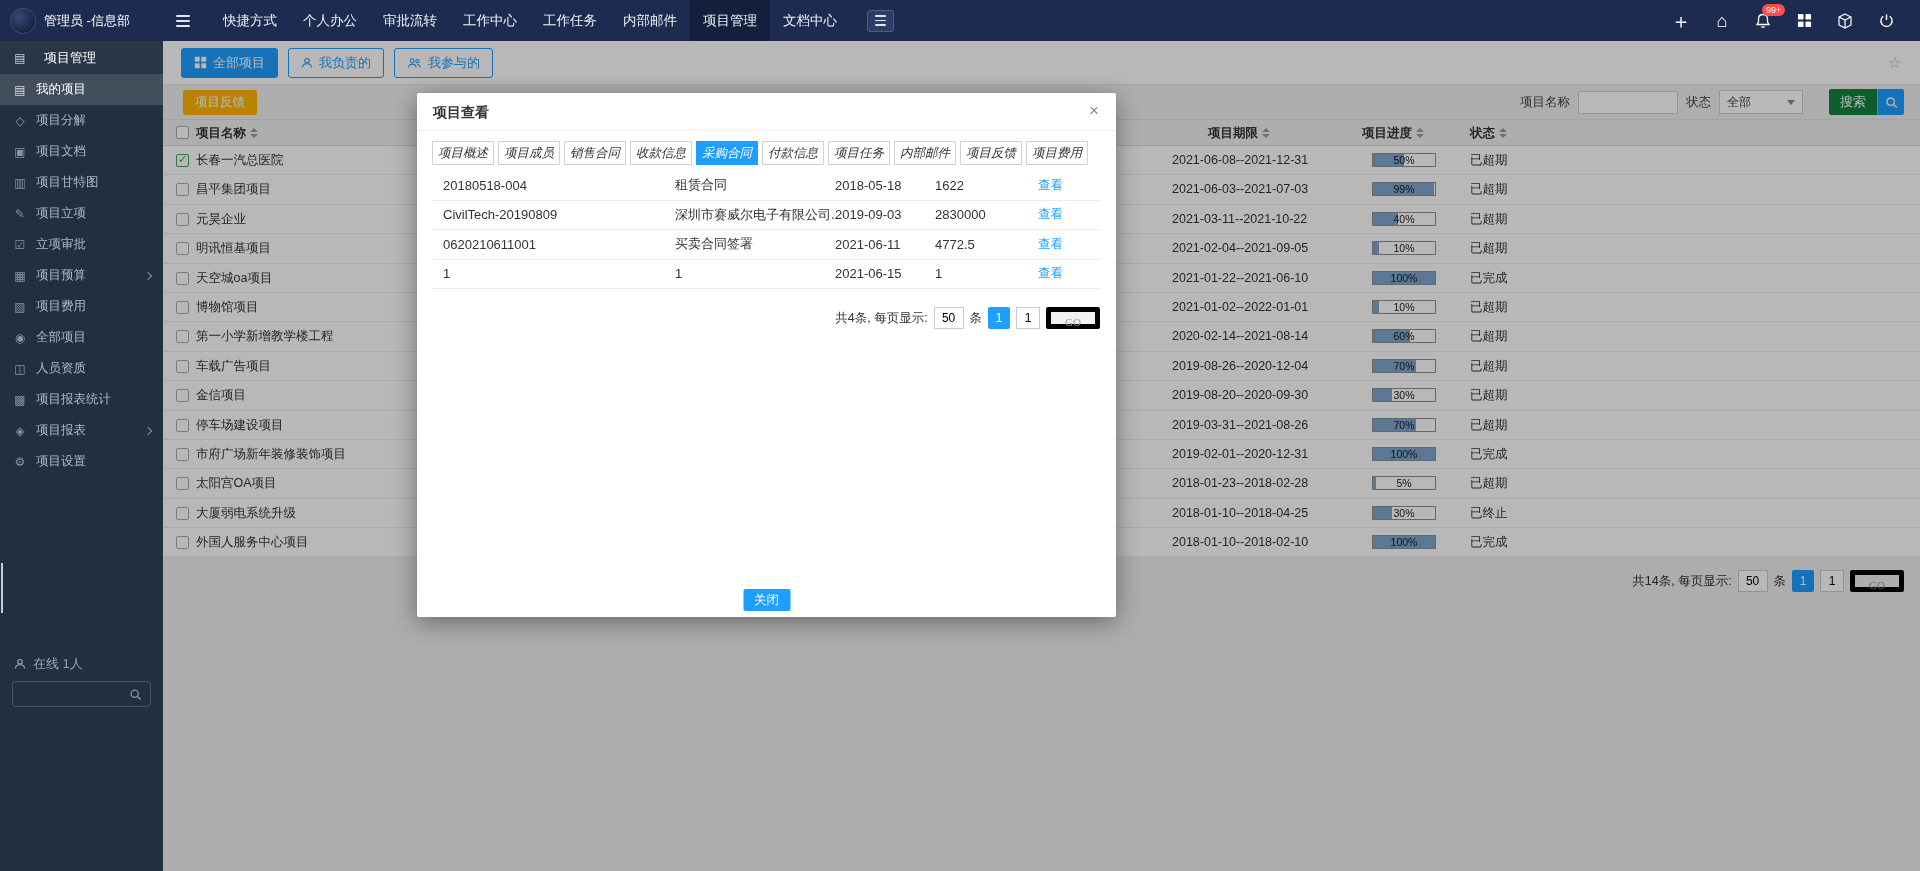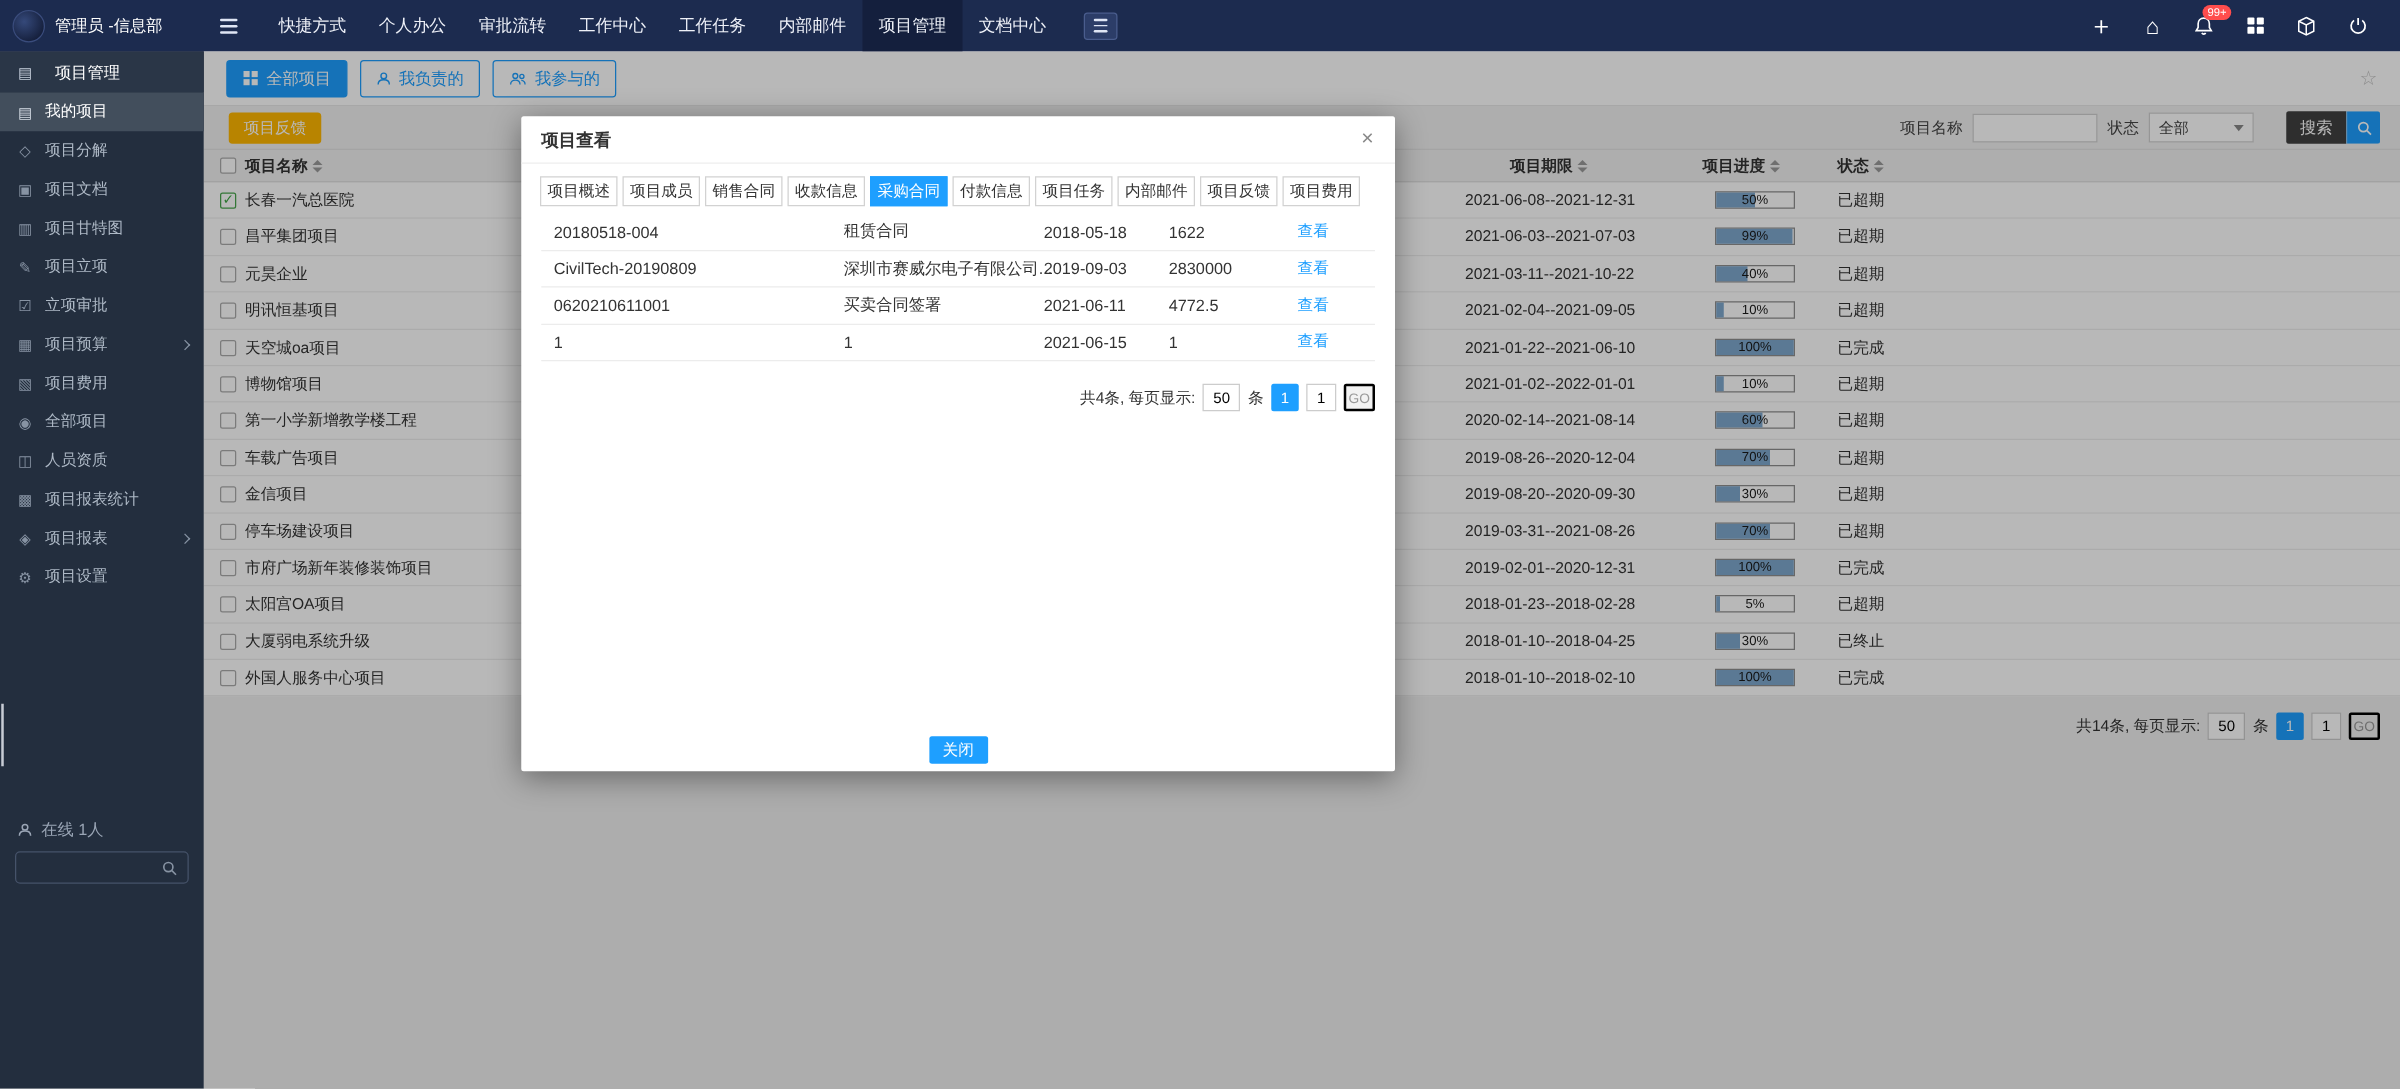--- a/index.html
+++ b/index.html
@@ -69,21 +69,21 @@
               display:flex; align-items:center; padding:0 12px; }
   .btn-feedback { height:25px; line-height:25px; padding:0 12px; background:#FFB800; color:#fff;
                   font-size:12.5px; border-radius:3px; margin-left:8px; cursor:pointer; }
   .filter { margin-left:auto; display:flex; align-items:center; gap:8px; font-size:12.5px; color:#444; }
   .f-input { width:100px; height:23px; border:1px solid #d0d0d0; background:#fff; padding:0 6px; font-size:12px; }
   .f-select { width:84px; height:24px; border:1px solid #d0d0d0; background:#fff; display:flex;
               align-items:center; justify-content:space-between; padding:0 7px; font-size:12px; cursor:pointer;text-align:right; }
   .caret { width:0; height:0; border-left:4px solid transparent; border-right:4px solid transparent;
            border-top:5px solid #888; }
   .btn-search { display:flex; margin-left:18px; margin-right:4px; cursor:pointer; }
-  .bs-text { height:26px; line-height:26px; padding:0 11px; background:#404040; color:#fff;
+  .bs-text { height:26px; line-height:26px; padding:0 11px; background:#15803d; color:#fff;
              font-size:13px; border-radius:2px 0 0 2px; }
   .bs-icon { width:27px; height:26px; background:#1E9FFF; border-left:1px solid rgba(255,255,255,.35);
              border-radius:0 2px 2px 0; display:flex; align-items:center; justify-content:center; color:#fff; }
 
   .thead { position:relative; height:26px; background:#f2f2f2; border-bottom:1px solid #dcdcdc;
            font-size:12.5px; font-weight:bold; color:#333; }
   .th { position:absolute; top:0; height:26px; display:flex; align-items:center; gap:4px; }
   .th-check { left:13px; top:6px; height:auto; }
   .th-name { left:33px; } .th-period { left:1045px; } .th-progress { left:1199px; } .th-status { left:1307px; }
   .sort { display:inline-flex; flex-direction:column; gap:2px; }
@@ -106,33 +106,33 @@
   .row.checked .cb { border-color:#49a54d; }
   .row.checked .cb::after { content:"✓"; position:absolute; left:1px; top:-2px; font-size:11px;
                             color:#3da643; font-weight:bold; }
 
   .pager { display:flex; justify-content:flex-end; align-items:center; gap:6px;
            margin:13px 16px 0 0; font-size:12.5px; color:#333; }
   .p-input { width:30px; height:22px; border:1px solid #ccc; text-align:center; font-size:12px; background:#fff; }
   .p-goto  { width:24px; height:22px; border:1px solid #ccc; text-align:center; font-size:12px; background:#fff; }
   .p-page { min-width:22px; height:22px; line-height:22px; text-align:center; background:#1E9FFF;
             color:#fff; border-radius:2px; font-size:12px; padding:0 4px; cursor:pointer; }
-  .p-go { height:22px; line-height:20px; padding:0 2px; border:2px solid #000000; background:#f2f2f2;
-          color:#999; font-size:11px; border-radius:2px; cursor:pointer; }
+  .p-go { height:22px; line-height:20px; padding:0 14px; border:5px solid #000000; background:#f2f2f2;
+          color:#999; font-size:11px; border-radius:2px; cursor:pointer;font-family:Liberation Serif, serif; }
 
   
   .overlay { position:absolute; left:163px; top:41px; right:0; bottom:0;
              background:rgba(0,0,0,0.28); z-index:10; }
   .modal { position:absolute; left:417px; top:93px; width:699px; height:524px; background:#fff;
            z-index:20; border-radius:2px; box-shadow:0 5px 25px rgba(0,0,0,.4); }
   .modal-header { height:38px; line-height:38px; padding:0 16px; font-size:14px; font-weight:bold;
                   color:#333; border-bottom:1px solid #eee; }
   .modal-close { position:absolute; right:12px; top:8px; width:20px; height:20px; line-height:19px;
                  text-align:center; color:#8a8a8a; font-size:17px; cursor:pointer; font-weight:normal; }
-  .modal-tabs { display:flex; padding:10px 15px 0; }
+  .modal-tabs { display:flex; padding:10px 15px 0;font-style:italic; }
   .mtab { border:1px solid #d2d2d2; height:24px; line-height:22px; padding:0 5px; margin-right:4px;
           font-size:12.5px; color:#333; background:#fff; cursor:pointer; white-space:nowrap; }
   .mtab.active { background:#1E9FFF; border-color:#1E9FFF; color:#fff; }
   .modal-table { margin:6px 16px 0; }
   .mth { display:flex; height:30px; align-items:center; font-size:13px; font-weight:bold; color:#333;
          background:#fafafa; border-top:1px solid #e5e5e5; border-bottom:1px solid #d8d8d8; }
   .mtr { display:flex; height:29.5px; align-items:center; font-size:13px; color:#333;
          border-bottom:1px solid #ececec; }
   .mc1 { width:242px; padding-left:10px; white-space:nowrap; }
   .mc2 { width:160px; white-space:nowrap; }

